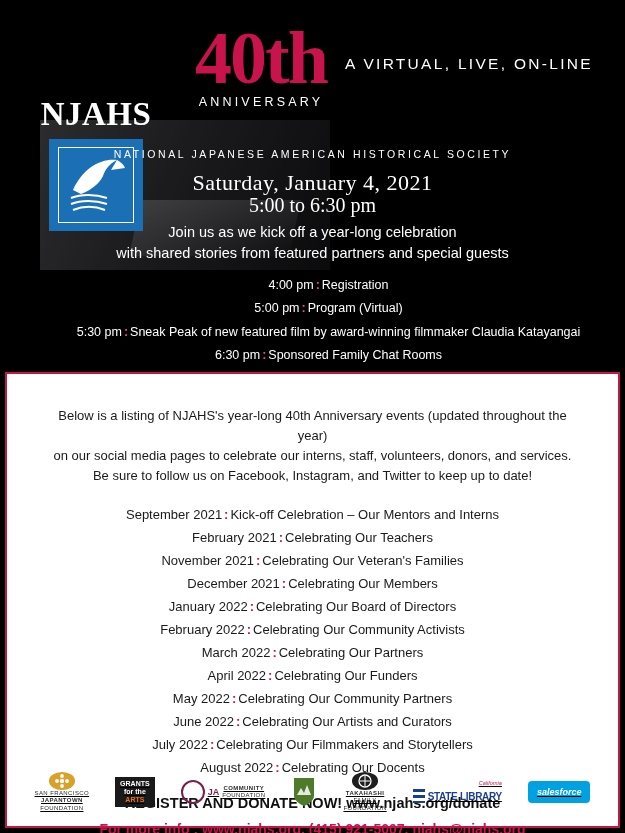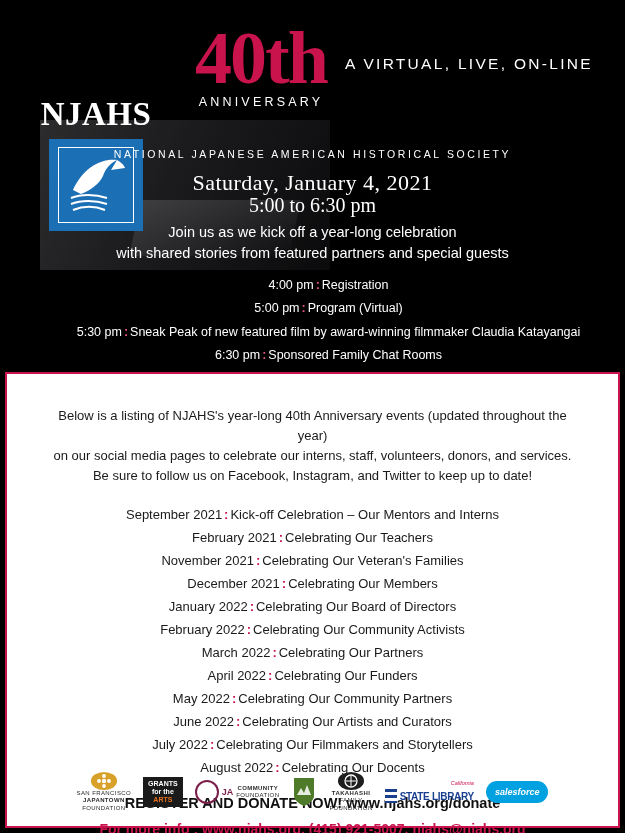--- a/index.html
+++ b/index.html
@@ -234,21 +234,22 @@
   }
   
   .sponsors {
     position: absolute;
     left: 0;
     right: 0;
     bottom: 14px;
     display: flex;
     justify-content: center;
     align-items: center;
-    gap: 12px;
+    gap: 26px;
+    text-decoration: underline;
   }
   .sp {
     display: flex;
     flex-direction: column;
     align-items: center;
     justify-content: center;
     height: 40px;
   }
   .sp-txt {
     font-size: 6px;
@@ -271,21 +272,21 @@
     padding: 3px 5px;
     font-size: 7px;
     font-weight: bold;
     line-height: 1.15;
     text-align: center;
   }
   .sp-box-black .orange { color: #e8701a; }
   .sp-cloud {
     background: #00a1e0;
     color: #ffffff;
-    border-radius: 11px;
+    border-radius: 4px;
     padding: 6px 9px;
     font-size: 9px;
     font-style: italic;
     font-weight: bold;
   }
   .sp-lib {
     text-align: right;
   }
   .sp-lib .l1 { font-size: 5.5px; color: #c9134d; font-style: italic; }
   .sp-lib .l2 { font-size: 10px; font-weight: bold; color: #1a3f8f; letter-spacing: -0.3px;}

